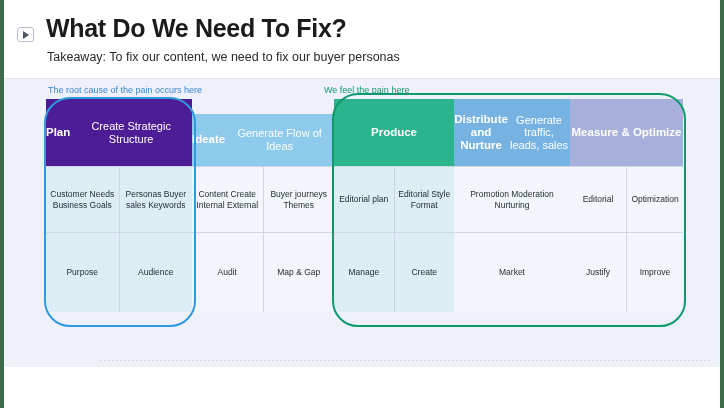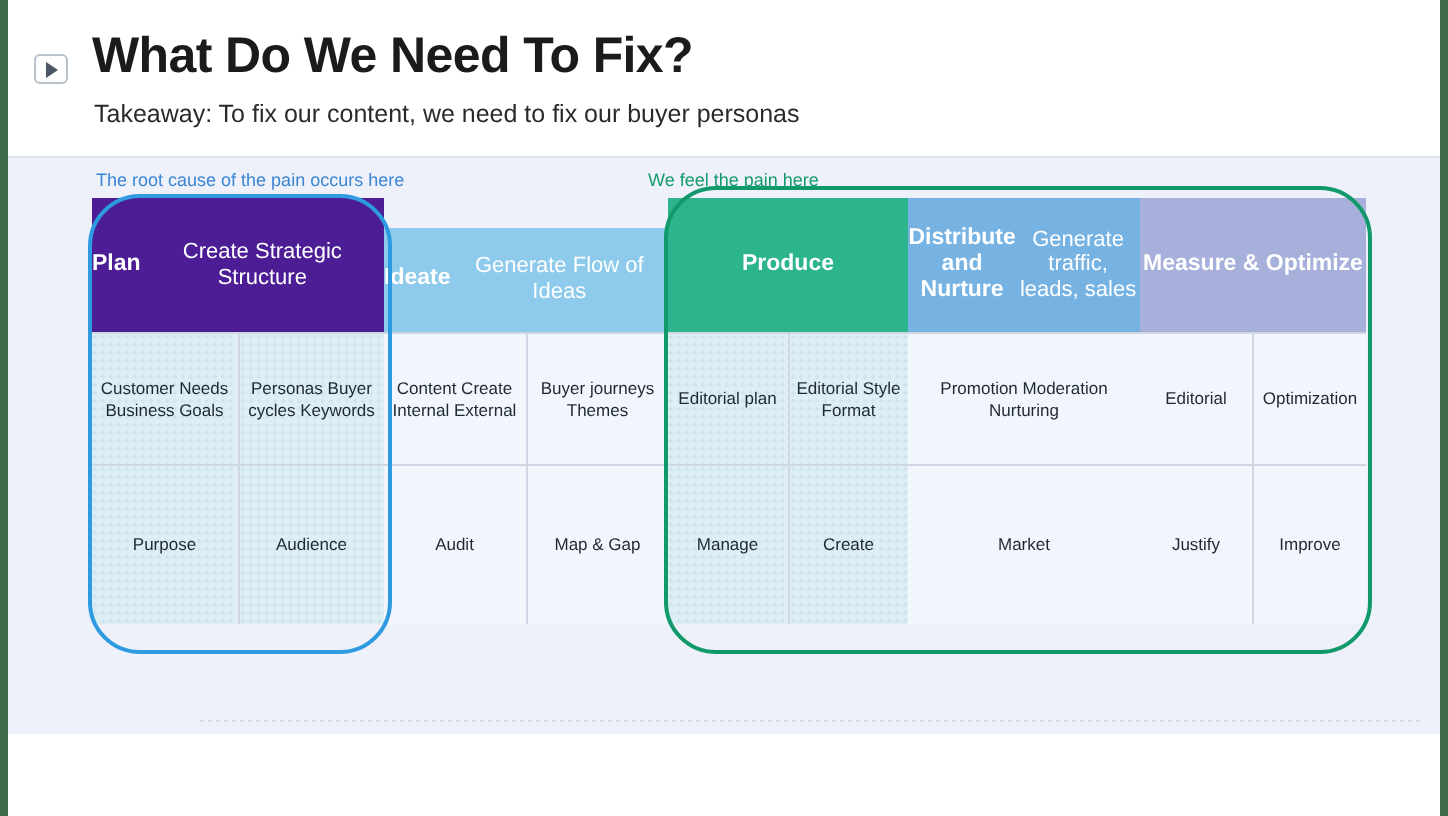--- a/index.html
+++ b/index.html
@@ -234,21 +234,21 @@
           <div class="group-head" style="background: #4c1d95; justify-content: center;">
             <div class="title">Plan</div>
             <div class="sub">Create Strategic Structure</div>
           </div>
           <div class="group-body">
             <div class="subcol">
               <div class="cell row-mid hl">Customer Needs Business Goals</div>
               <div class="cell row-bot hl">Purpose</div>
             </div>
             <div class="subcol">
-              <div class="cell row-mid hl">Personas Buyer cycles Keywords</div>
+              <div class="cell row-mid hl">Personas Buyer sales Keywords</div>
               <div class="cell row-bot hl">Audience</div>
             </div>
           </div>
         </div>
         <div class="col-group" style="width: 142px;">
           <div class="group-head" style="background: rgb(141, 202, 236); margin-top: 15px;">
             <div class="title">Ideate</div>
             <div class="sub">Generate Flow of Ideas</div>
           </div>
           <div class="group-body">

